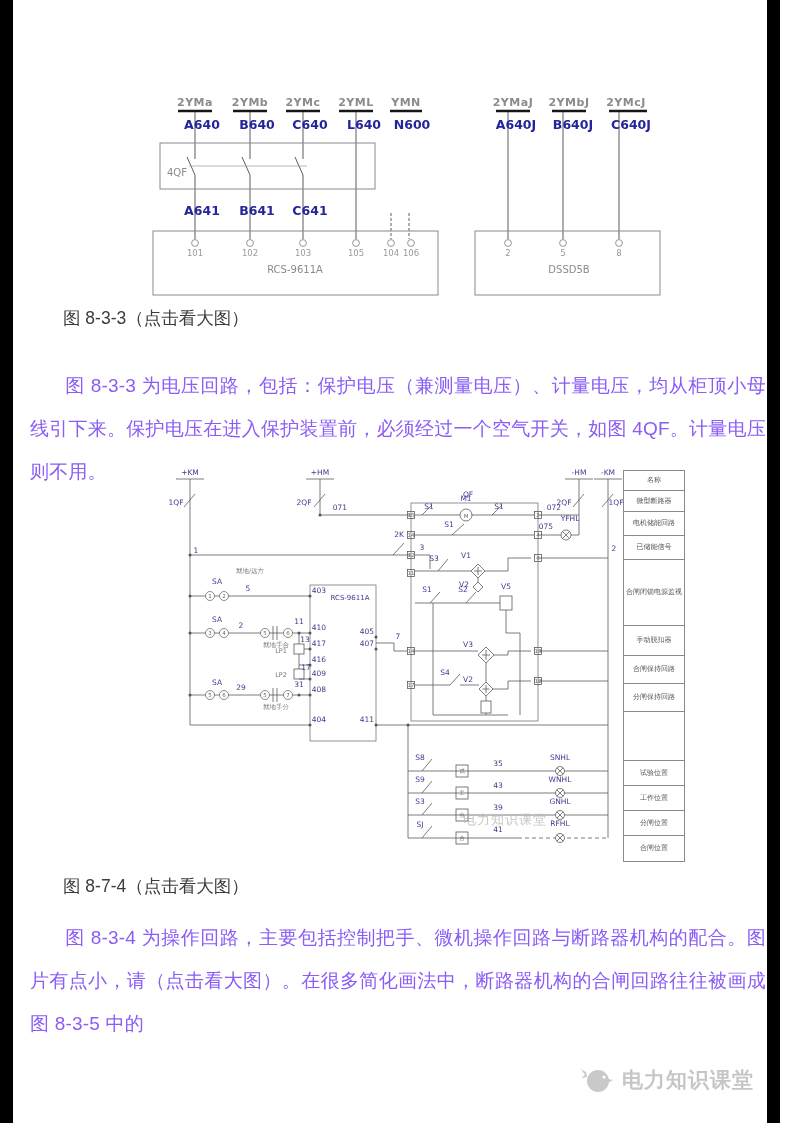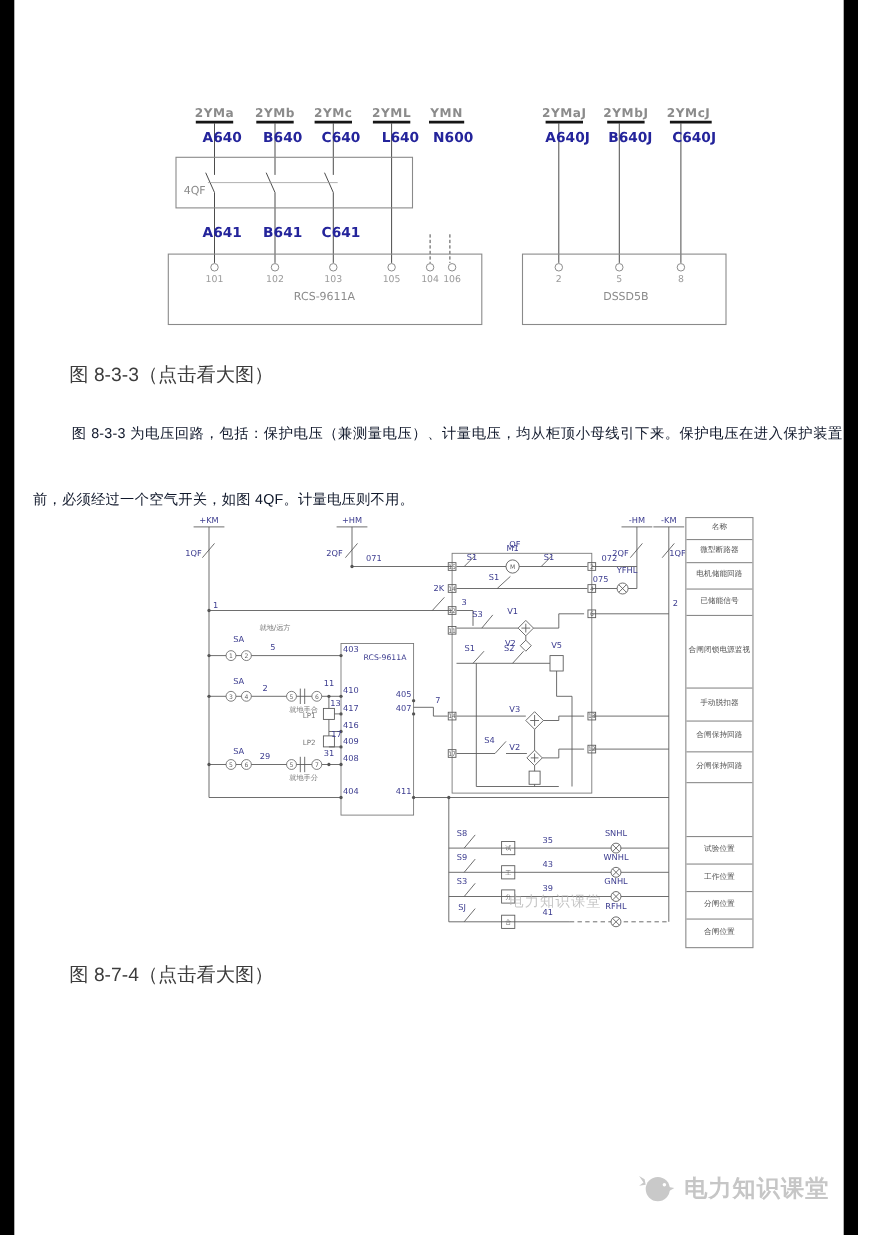--- a/index.html
+++ b/index.html
@@ -22,21 +22,21 @@
   .bus{fill:#8b8b8b;font-size:11px;font-weight:bold;letter-spacing:.5px;}
   .wl{fill:#24249b;font-size:12.5px;font-weight:bold;}
   .gy{fill:#8b8b8b;font-size:10px;}
   .tn{fill:#9a9a9a;font-size:8.5px;}
   .nv{fill:#3c3c8f;font-size:7.5px;}
   .nm{fill:#3c3c8f;font-size:7px;}
   .gz{fill:#777;font-size:6.5px;}
   .t{fill:#666;font-size:5.5px;}
 
   .caption{position:absolute;left:63px;font-size:17.5px;color:#3c3c3c;}
-  .para{position:absolute;left:30px;width:736px;font-size:13px;line-height:60px;color:#0f172a;
+  .para{position:absolute;left:30px;width:736px;font-size:19px;line-height:43px;color:#8b5cf6;
         text-align:justify;letter-spacing:.2px;}
   .para .indent{display:inline-block;width:35px;}
 
   .watermark{position:absolute;left:295px;top:348px;font-size:13px;color:#b3b3b3;opacity:.75;letter-spacing:1px;}
 
   .footer{position:absolute;right:26px;top:1066px;display:flex;align-items:center;gap:8px;color:#c6c6c6;}
   .footer .brand{font-size:21px;font-weight:bold;letter-spacing:1px;}
 </style>
 </head>
 <body>
@@ -103,21 +103,21 @@
         <text x="158" y="163" class="lb tn">103</text>
         <text x="211" y="163" class="lb tn">105</text>
         <text x="246" y="163" class="lb tn">104</text>
         <text x="266" y="163" class="lb tn">106</text>
         <text x="363" y="163" class="lb tn">2</text>
         <text x="418" y="163" class="lb tn">5</text>
         <text x="474" y="163" class="lb tn">8</text>
       </svg>
   </div>
 
-  <div class="caption" style="top:328px">图 8-3-3（点击看大图）</div>
+  <div class="caption" style="top:306px">图 8-3-3（点击看大图）</div>
 
   <div class="para" style="top:364px"><span class="indent"></span><span>图 8-3-3 为电压回路，包括：保护电压（兼测量电压）、计量电压，均从柜顶小母线引下来。保护电压在进入保护装置前，必须经过一个空气开关，如图 4QF。计量电压则不用。</span></div>
 
   <div class="fig" id="fig2">
     <svg id="fig2-svg" width="455" height="400" viewBox="0 0 455 400">
       <g stroke="#5a5a5a" stroke-width="0.8" fill="none">
 
         <path d="M8,16H36 M22,16V262 M16,44L27,31"></path>
         <path d="M138,16H166 M152,16V52 M146,44L157,31"></path>
         <path d="M397,16H425 M411,16V72 M405,44L416,31"></path>
@@ -342,20 +342,21 @@
         <div class="trow" style="height: 25px;">试验位置</div>
         <div class="trow" style="height: 25px;">工作位置</div>
         <div class="trow" style="height: 25px;">分闸位置</div>
         <div class="trow" style="height: 25px;">合闸位置</div>
       </div>
     <div class="watermark">电力知识课堂</div>
   </div>
 
   <div class="caption" style="top:874px">图 8-7-4（点击看大图）</div>
 
+  <div class="para" style="top:916px"><span class="indent"></span><span>图 8-3-4 为操作回路，主要包括控制把手、微机操作回路与断路器机构的配合。图片有点小，请（点击看大图）。在很多简化画法中，断路器机构的合闸回路往往被画成图 8-3-5 中的</span></div>
 
   <div class="footer">
     <svg width="34" height="28" viewBox="0 0 34 28">
       <path d="M6,6 L1,3 L5,9 L1,12 L7,11 Z" fill="#c9c9c9"></path>
       <circle cx="18" cy="15" r="11" fill="#c9c9c9"></circle>
       <circle cx="24" cy="11" r="1.6" fill="#ffffff"></circle>
       <path d="M28,13 L33,14 L28,17 Z" fill="#c9c9c9"></path>
     </svg>
     <span class="brand">电力知识课堂</span>
   </div>

